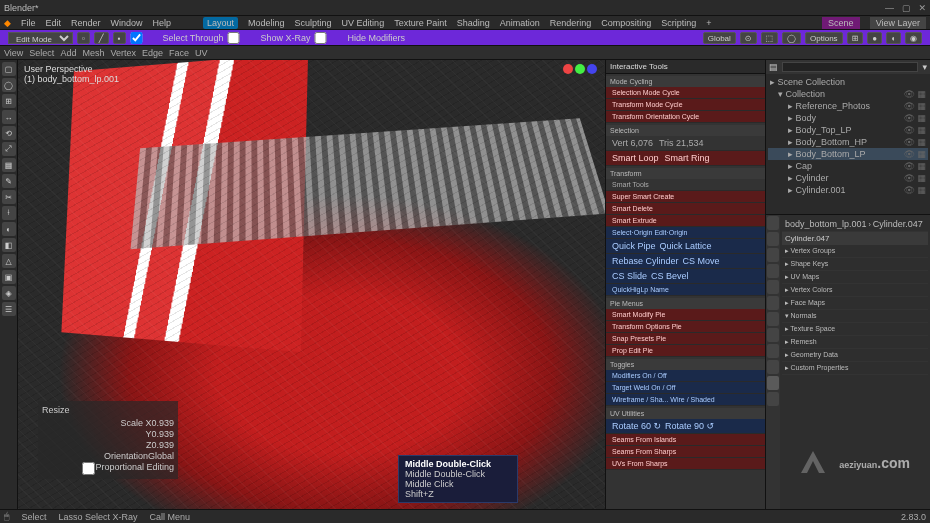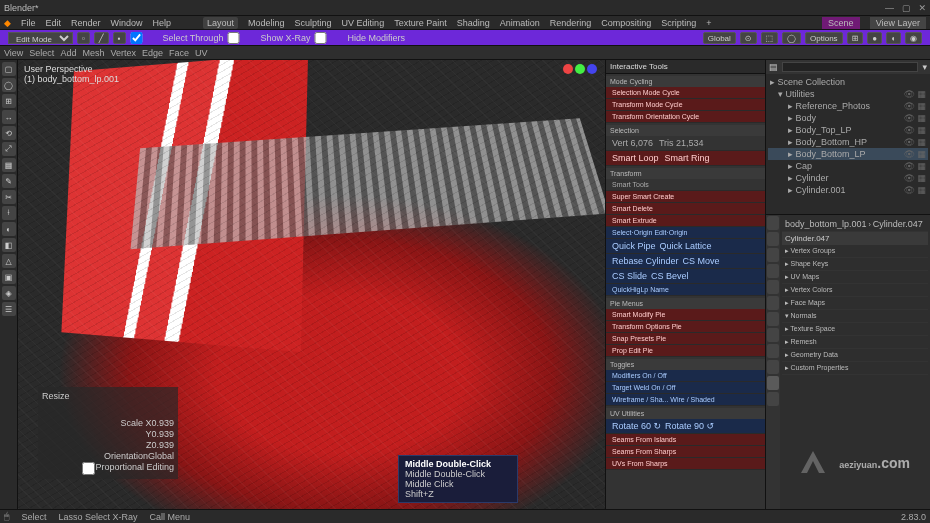--- a/index.html
+++ b/index.html
@@ -66,21 +66,21 @@
 </div>
 
 <div class="menubar">
   <span style="color:#f80">◆</span>
   <span>File</span>
   <span>Edit</span>
   <span>Render</span>
   <span>Window</span>
   <span>Help</span>
   <span style="width:12px"></span>
-  <span style="background:#404040;padding:1px 4px;border-radius:2px">Layout</span>
+  <span style="background:#0369a1;padding:1px 4px;border-radius:2px">Layout</span>
   <span>Modeling</span>
   <span>Sculpting</span>
   <span>UV Editing</span>
   <span>Texture Paint</span>
   <span>Shading</span>
   <span>Animation</span>
   <span>Rendering</span>
   <span>Compositing</span>
   <span>Scripting</span>
   <span>+</span>
@@ -158,21 +158,21 @@
     <div class="info">
       <div>User Perspective</div>
       <div>(1) body_bottom_lp.001</div>
     </div>
     <div class="gizmo">
       <span style="background:#e44"></span>
       <span style="background:#4e4"></span>
       <span style="background:#44e"></span>
     </div>
     <div class="overlay-bl">
-      <div style="margin-bottom:16px">Resize</div>
+      <div style="margin-bottom:2px">Resize</div>
       <div class="row">
           <span>Scale X</span>
           <span>0.939</span>
         </div>
       <div class="row">
           <span>Y</span>
           <span>0.939</span>
         </div>
       <div class="row">
           <span>Z</span>
@@ -251,21 +251,21 @@
       <input type="text" style="flex: 1 1 0%; background: rgb(34, 34, 34); border: 1px solid rgb(68, 68, 68); height: 10px;">
       <span>▾</span>
     </div>
     <div class="outliner">
       <div class="orow">
           <span>▸</span>
           <span>Scene Collection</span>
         </div>
       <div class="orow" style="padding-left:10px">
           <span>▾</span>
-          <span>Utilities</span>
+          <span>Collection</span>
           <span class="vtoggles">👁 ▦</span>
         </div>
       <div class="orow" style="padding-left:20px">
           <span>▸</span>
           <span>Reference_Photos</span>
           <span class="vtoggles">👁 ▦</span>
         </div>
       <div class="orow" style="padding-left:20px">
           <span>▸</span>
           <span>Body</span>

